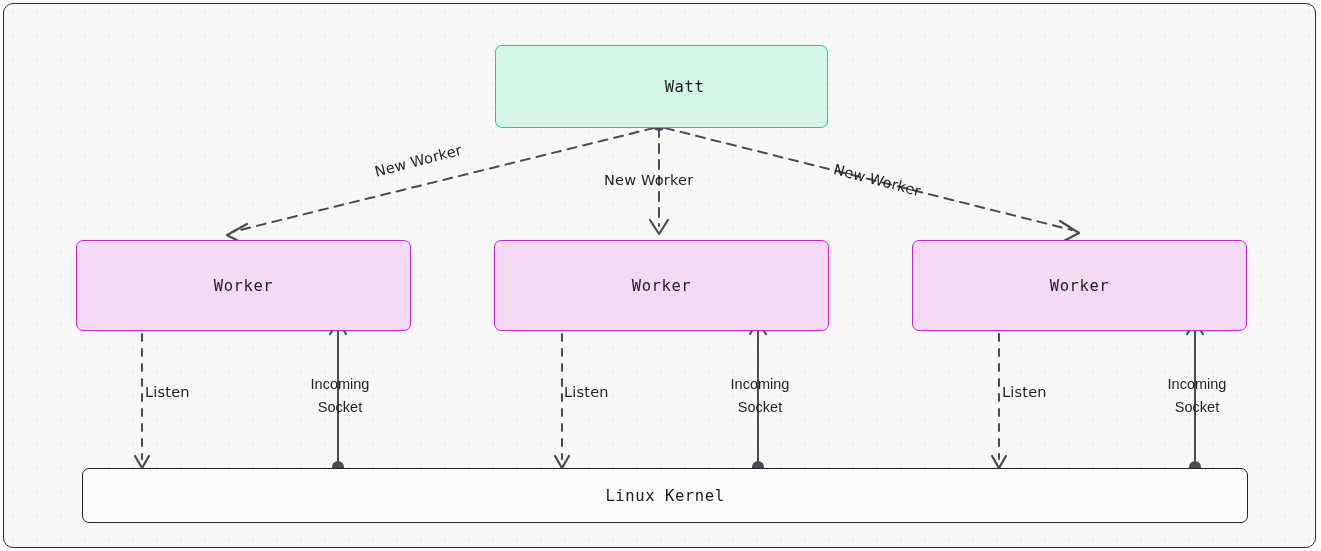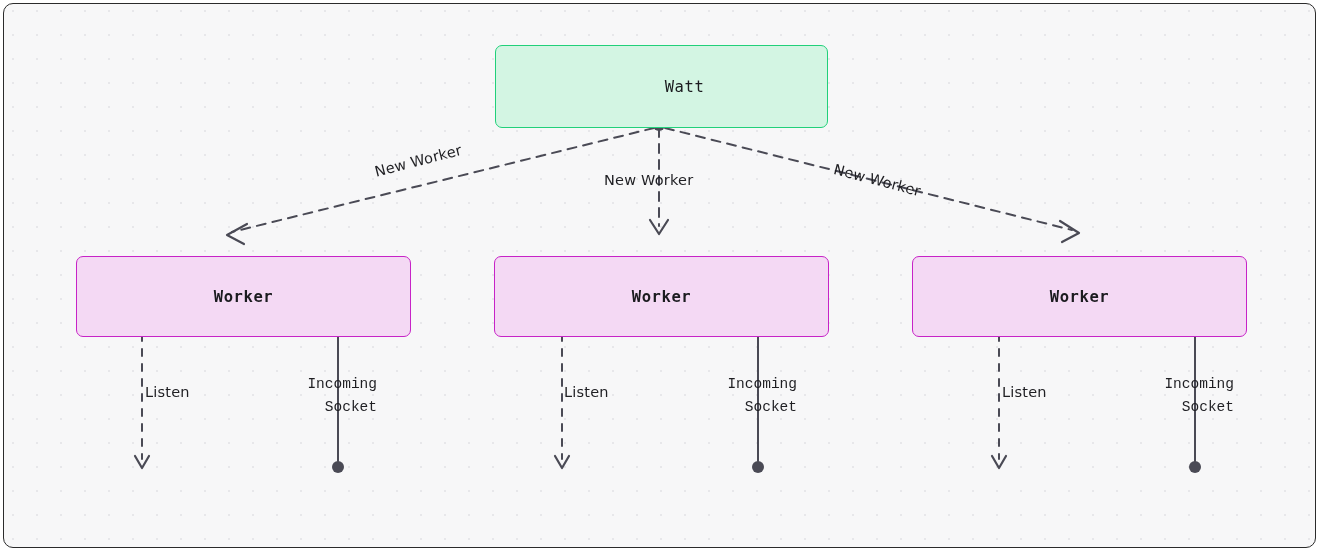--- a/index.html
+++ b/index.html
@@ -61,26 +61,25 @@
     left: 491px;
     top: 41px;
     width: 333px;
     height: 83px;
     background: #d3f5e3;
     border: 1.6px solid #21d07a;
     padding-left: 46px;
   }
 
   .node-worker {
-    top: 252px;
+    top: 236px;
     width: 335px;
-    height: 81px;
+    height: 91px;
     background: #f4d9f4;
     border: 1.6px solid #c723c7;
-    font-weight: bold;
   }
   #node-worker-1 { left: 72px; }
   #node-worker-2 { left: 490px; }
   #node-worker-3 { left: 908px; }
 
   #node-kernel {
     left: 78px;
     top: 464px;
     width: 1166px;
     height: 55px;
@@ -96,25 +95,25 @@
     color: #1f1f23;
     white-space: nowrap;
     letter-spacing: 0.2px;
   }
   .edge-label.hand {
     font-family: "DejaVu Sans", sans-serif;
     font-weight: 400;
   }
   .edge-label-multi {
     position: absolute;
-    font-family: Liberation Mono, monospace;
+    font-family: Liberation Sans, sans-serif;
     font-size: 14.5px;
     color: #1f1f23;
     line-height: 1.6;
-    text-align: right;
+    text-align: center;
     white-space: nowrap;
   }
 
   #lbl-new-worker-1 {
     left: 371px;
     top: 160px;
     transform: rotate(-14.5deg);
     transform-origin: left center;
   }
   #lbl-new-worker-2 {
@@ -204,20 +203,23 @@
   </div>
 
   <div class="node node-worker" id="node-worker-2">
     <span class="node-label">Worker</span>
   </div>
 
   <div class="node node-worker" id="node-worker-3">
     <span class="node-label">Worker</span>
   </div>
 
+  <div class="node" id="node-kernel">
+    <span class="node-label">Linux Kernel</span>
+  </div>
 
   <div class="edge-label hand" id="lbl-new-worker-1">New Worker</div>
   <div class="edge-label hand" id="lbl-new-worker-2">New Worker</div>
   <div class="edge-label hand" id="lbl-new-worker-3">New Worker</div>
 
   <div class="edge-label hand lbl-listen" id="lbl-listen-1">Listen</div>
   <div class="edge-label hand lbl-listen" id="lbl-listen-2">Listen</div>
   <div class="edge-label hand lbl-listen" id="lbl-listen-3">Listen</div>
 
   <div class="edge-label-multi" id="lbl-sock-1">

